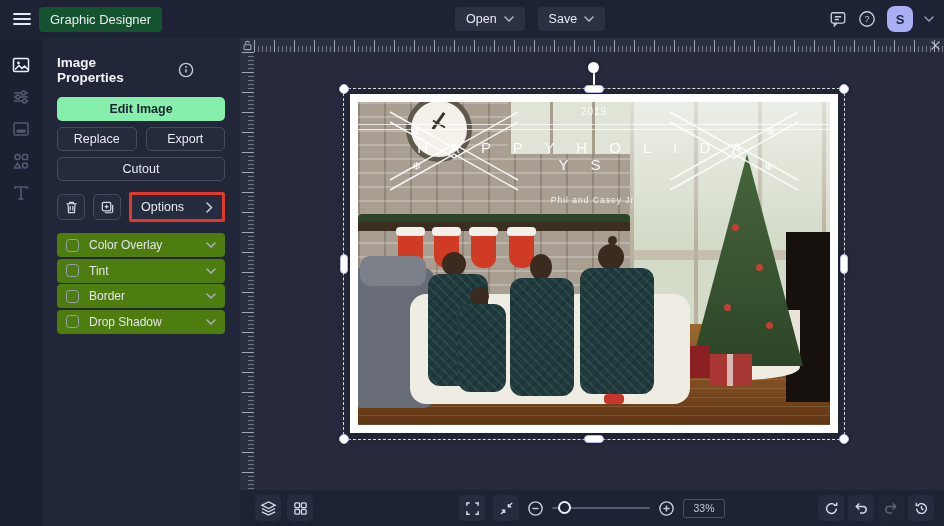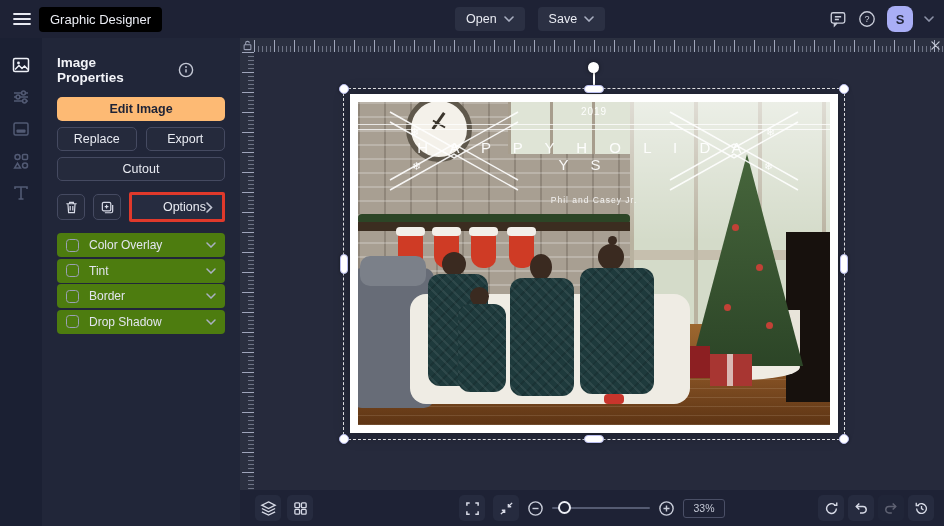--- a/index.html
+++ b/index.html
@@ -3,21 +3,21 @@
 <meta charset="utf-8">
 <style>
   * { margin:0; padding:0; box-sizing:border-box; }
   html,body { width:944px; height:526px; overflow:hidden; background:#1e2235;
     font-family:"Liberation Sans", sans-serif; }
   .app { position:relative; width:944px; height:526px; background:#1e2235; color:#e9ebf2; }
 
   
   .topbar { position:absolute; top:0; left:0; right:0; height:38px; display:flex; align-items:center; }
   .hamburger { margin-left:13px; display:flex; align-items:center; cursor:pointer; }
-  .title-chip { margin-left:8px; background:#000000; border-radius:4px; padding:5px 11px;
+  .title-chip { margin-left:8px; background:#14532d; border-radius:4px; padding:5px 11px;
     font-size:13px; color:#eceef5; }
   .topbar-center { position:absolute; left:455px; top:7px; display:flex; gap:13px; }
   .tb-btn { height:24px; background:#2b3043; border-radius:4px; color:#e9ebf2; font-size:12.5px;
     display:flex; align-items:center; gap:7px; padding:0 11px; cursor:pointer; }
   .tb-btn svg { color:#aab0c2; }
   .topbar-right { position:absolute; right:10px; top:0; height:38px; display:flex; align-items:center; gap:11px; }
   .tb-icon { color:#c9cdd9; display:flex; align-items:center; cursor:pointer; }
   .avatar { width:26px; height:26px; border-radius:8px; background:#a9aef5; color:#1e2235;
     font-weight:bold; font-size:13px; display:flex; align-items:center; justify-content:center; cursor:pointer; }
   .avatar-chev { color:#8d93a8; }
@@ -28,33 +28,33 @@
   .strip-icon { width:42px; height:32px; display:flex; align-items:center; justify-content:center;
     color:#525a74; cursor:pointer; }
   .strip-icon.active { color:#eef0f7; }
 
   
   .panel { position:absolute; top:38px; left:42px; width:198px; bottom:0; background:#212639; }
   .panel-header { display:flex; align-items:center; padding:17px 14px 12px 15px;gap:44px; }
   .panel-title { font-size:13.5px; font-weight:bold; color:#f2f3f8; flex:1; }
   .panel-header .ph-icon { color:#c3c7d4; display:flex; margin-left:10px; cursor:pointer; }
   .panel-body { padding:0 15px; }
-  .btn-accent { width:100%; height:24px; background:#fdba74; border:none; border-radius:5px;
+  .btn-accent { width:100%; height:24px; background:#86efac; border:none; border-radius:5px;
     color:#1e2336; font-size:12.5px; font-weight:bold; font-family:inherit; cursor:pointer; }
   .btn-row2 { display:flex; gap:9px; margin-top:6px; }
   .btn-dark { flex:1; height:24px; background:rgba(255,255,255,0.02); border:1px solid #454a61;
     border-radius:5px; color:#e9ebf2; font-size:12.5px; font-family:inherit; cursor:pointer; }
   .btn-cutout { width:100%; margin-top:6px; }
   .tools-row { display:flex; align-items:center; gap:8px; margin-top:11px; }
   .sq-btn { width:28px; height:26px; background:rgba(255,255,255,0.02); border:1px solid #454a61;
     border-radius:5px; color:#d7dae6; display:flex; align-items:center; justify-content:center; cursor:pointer; }
   .options-annot { flex:1; border:3px solid #e0392b; border-radius:2px; }
   .btn-options { width:100%; height:24px; background:#262c40; border:none; color:#e9ebf2;
     font-size:12.5px; font-family:inherit; display:flex; align-items:center; padding:0 9px; cursor:pointer; }
-  .btn-options .opt-label { flex:1; text-align:right; }
+  .btn-options .opt-label { flex:1; text-align:left; }
   .btn-options svg { color:#c3c7d4; }
   .toggles { margin-top:11px; }
   .toggle-row { height:24px; background:#4d7c0f; border-radius:4px; margin-bottom:1.5px;
     display:flex; align-items:center; padding:0 9px; cursor:pointer; }
   .checkbox { width:13px; height:13px; border:1.5px solid #9aa0b4; border-radius:3.5px; }
   .toggle-label { margin-left:10px; font-size:12px; color:#e2e5ee; flex:1; }
   .toggle-row svg { color:#aab0c2; }
 
   
   .canvas-wrap { position:absolute; top:38px; left:240px; right:0; bottom:0; background:#e5e5e5; }

